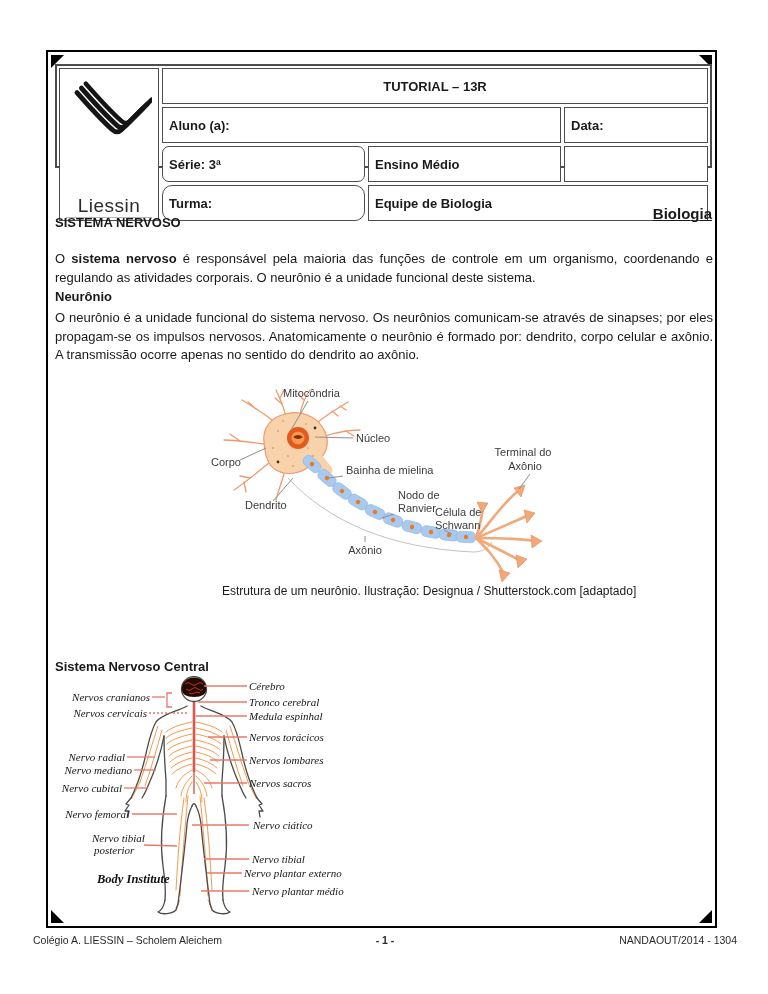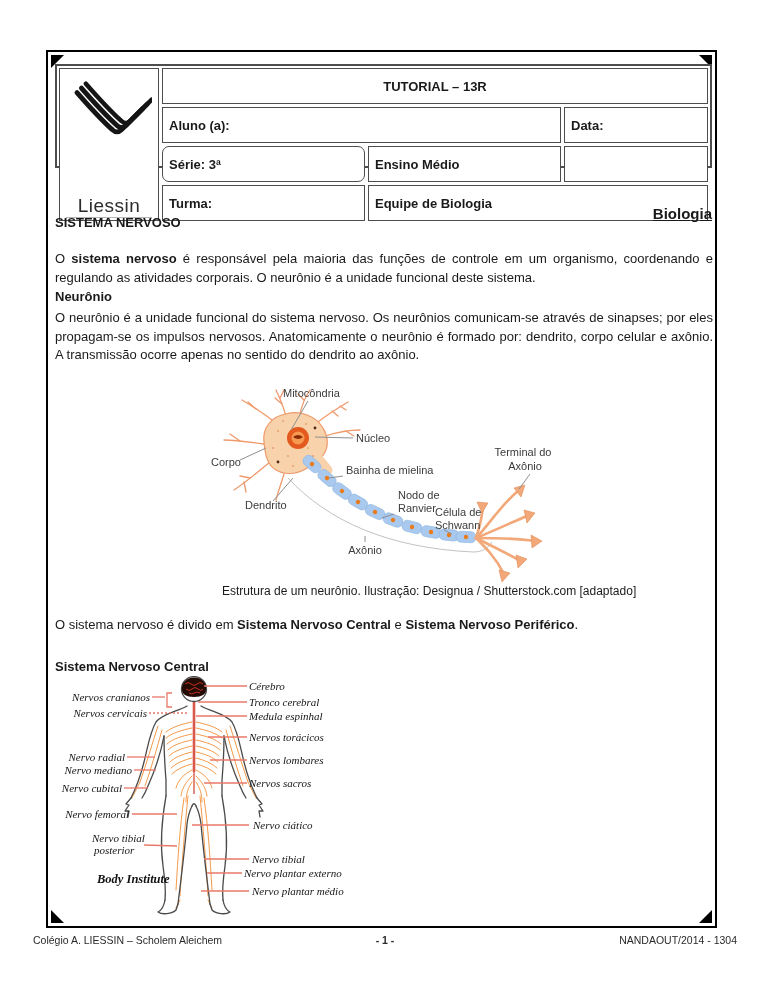--- a/index.html
+++ b/index.html
@@ -25,21 +25,21 @@
        grid-template-columns:100px 203px 193px 1fr;grid-auto-rows:1fr;gap:3px;padding:2px;background:#fff;}
   .cell{border:1.5px solid var(--table-border);display:flex;align-items:center;
         padding:17px 6px;font-weight:bold;font-size:13px;box-sizing:border-box;background:#fff;overflow:hidden;}
   .logo-cell{grid-row:1/5;grid-column:1;flex-direction:column;justify-content:space-between;padding:4px 2px 2px;gap:36px;}
   .title-cell{grid-row:1;grid-column:2/5;justify-content:center;}
   .aluno-cell{grid-row:2;grid-column:2/4;}
   .data-cell{grid-row:2;grid-column:4;}
   .serie-cell{grid-row:3;grid-column:2;border-radius:7px;}
   .ensino-cell{grid-row:3;grid-column:3;}
   .blank-cell{grid-row:3;grid-column:4;}
-  .turma-cell{grid-row:4;grid-column:2;}
+  .turma-cell{grid-row:4;grid-column:2;border-radius:10px;}
   .equipe-cell{grid-row:4;grid-column:3/5;}
   .logo-word{width:92%;text-align:center;font-weight:400;font-size:19px;letter-spacing:.5px;
              color:#2b2b2b;border-bottom:1px solid #b5b5b5;line-height:1.15;}
 
   .doc-title{position:absolute;left:55px;top:184px;width:657px;text-align:right;
              font-size:15px;font-weight:bold;margin-top:21px;}
   .doc-title span{text-decoration:underline;}
   .h-bold{position:absolute;left:55px;font-size:13px;font-weight:bold;}
   .para{position:absolute;left:55px;width:658px;font-size:13px;line-height:18.5px;
         text-align:justify;}
@@ -232,21 +232,20 @@
     <text class="nlab" x="210" y="126">Ranvier</text>
     <text class="nlab" x="247" y="130">Célula de</text>
     <text class="nlab" x="247" y="143">Schwann</text>
     <text class="nlab" x="177" y="168" text-anchor="middle">Axônio</text>
     <text class="nlab" x="335" y="70" text-anchor="middle">Terminal do</text>
     <text class="nlab" x="337" y="84" text-anchor="middle">Axônio</text>
   </svg>
 
   <div class="caption">Estrutura de um neurônio. Ilustração: Designua / Shutterstock.com [adaptado]</div>
 
-  <div class="para noj" style="top:616px;"><span>O sistema nervoso é divido em </span><b>Sistema Nervoso Central</b><span> e </span><b>Sistema Nervoso Periférico</b><span>.</span></div>
 
   <div class="h-bold" style="top:659px;">Sistema Nervoso Central</div>
 
   <svg class="body-svg" width="345" height="248" viewBox="0 0 345 248">
 
     <g class="nerve">
       <path d="M 140,46 C 130,48 120,51 114,56"></path>
         <path d="M 144,46 C 154,48 164,51 170,56"></path>
       <path d="M 140,52 C 130,54 120,57 114,62"></path>
         <path d="M 144,52 C 154,54 164,57 170,62"></path>

